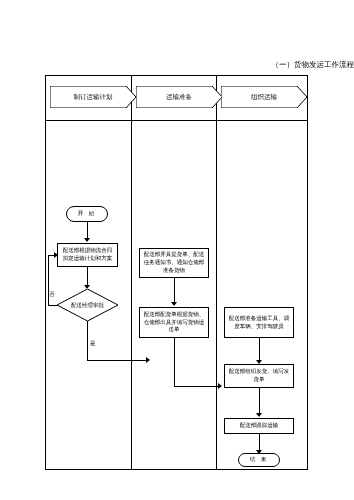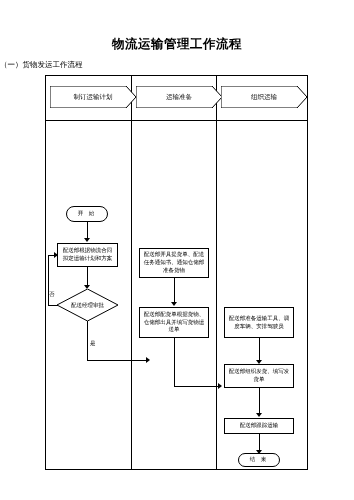--- a/index.html
+++ b/index.html
@@ -29,21 +29,21 @@
     text-align: center;
     font-size: 12.5px;
     font-weight: bold;
     letter-spacing: 0.5px;
   }
   .subtitle {
     position: absolute;
     left: 0;
     top: 60px;
     width: 354px;
-    text-align: left;
+    text-align: right;
     font-size: 7.5px;
   }
   .frame {
     position: absolute;
     left: 45px;
     top: 75px;
     width: 263px;
     height: 395px;
     border: 1px solid #000;
     box-sizing: border-box;
@@ -134,21 +134,20 @@
     border-top: 3px solid transparent;
     border-bottom: 3px solid transparent;
     border-left: 4px solid #000;
   }
 </style>
 </head>
 <body>
 
 <div class="page">
 
-  <div class="title">物流运输管理工作流程</div>
   <div class="subtitle">（一）货物发运工作流程</div>
 
   <div class="frame"></div>
   <div class="lane-sep s1"></div>
   <div class="lane-sep s2"></div>
   <div class="band-sep"></div>
 
   <div class="chev" style="left:50px; top:86px; width:86px;">
     <svg width="86" height="22" viewBox="0 0 86 22">
       <polygon points="0,0 76,0 86,11 76,22 0,22" fill="#ffffff" stroke="#000000" stroke-width="1"></polygon>

